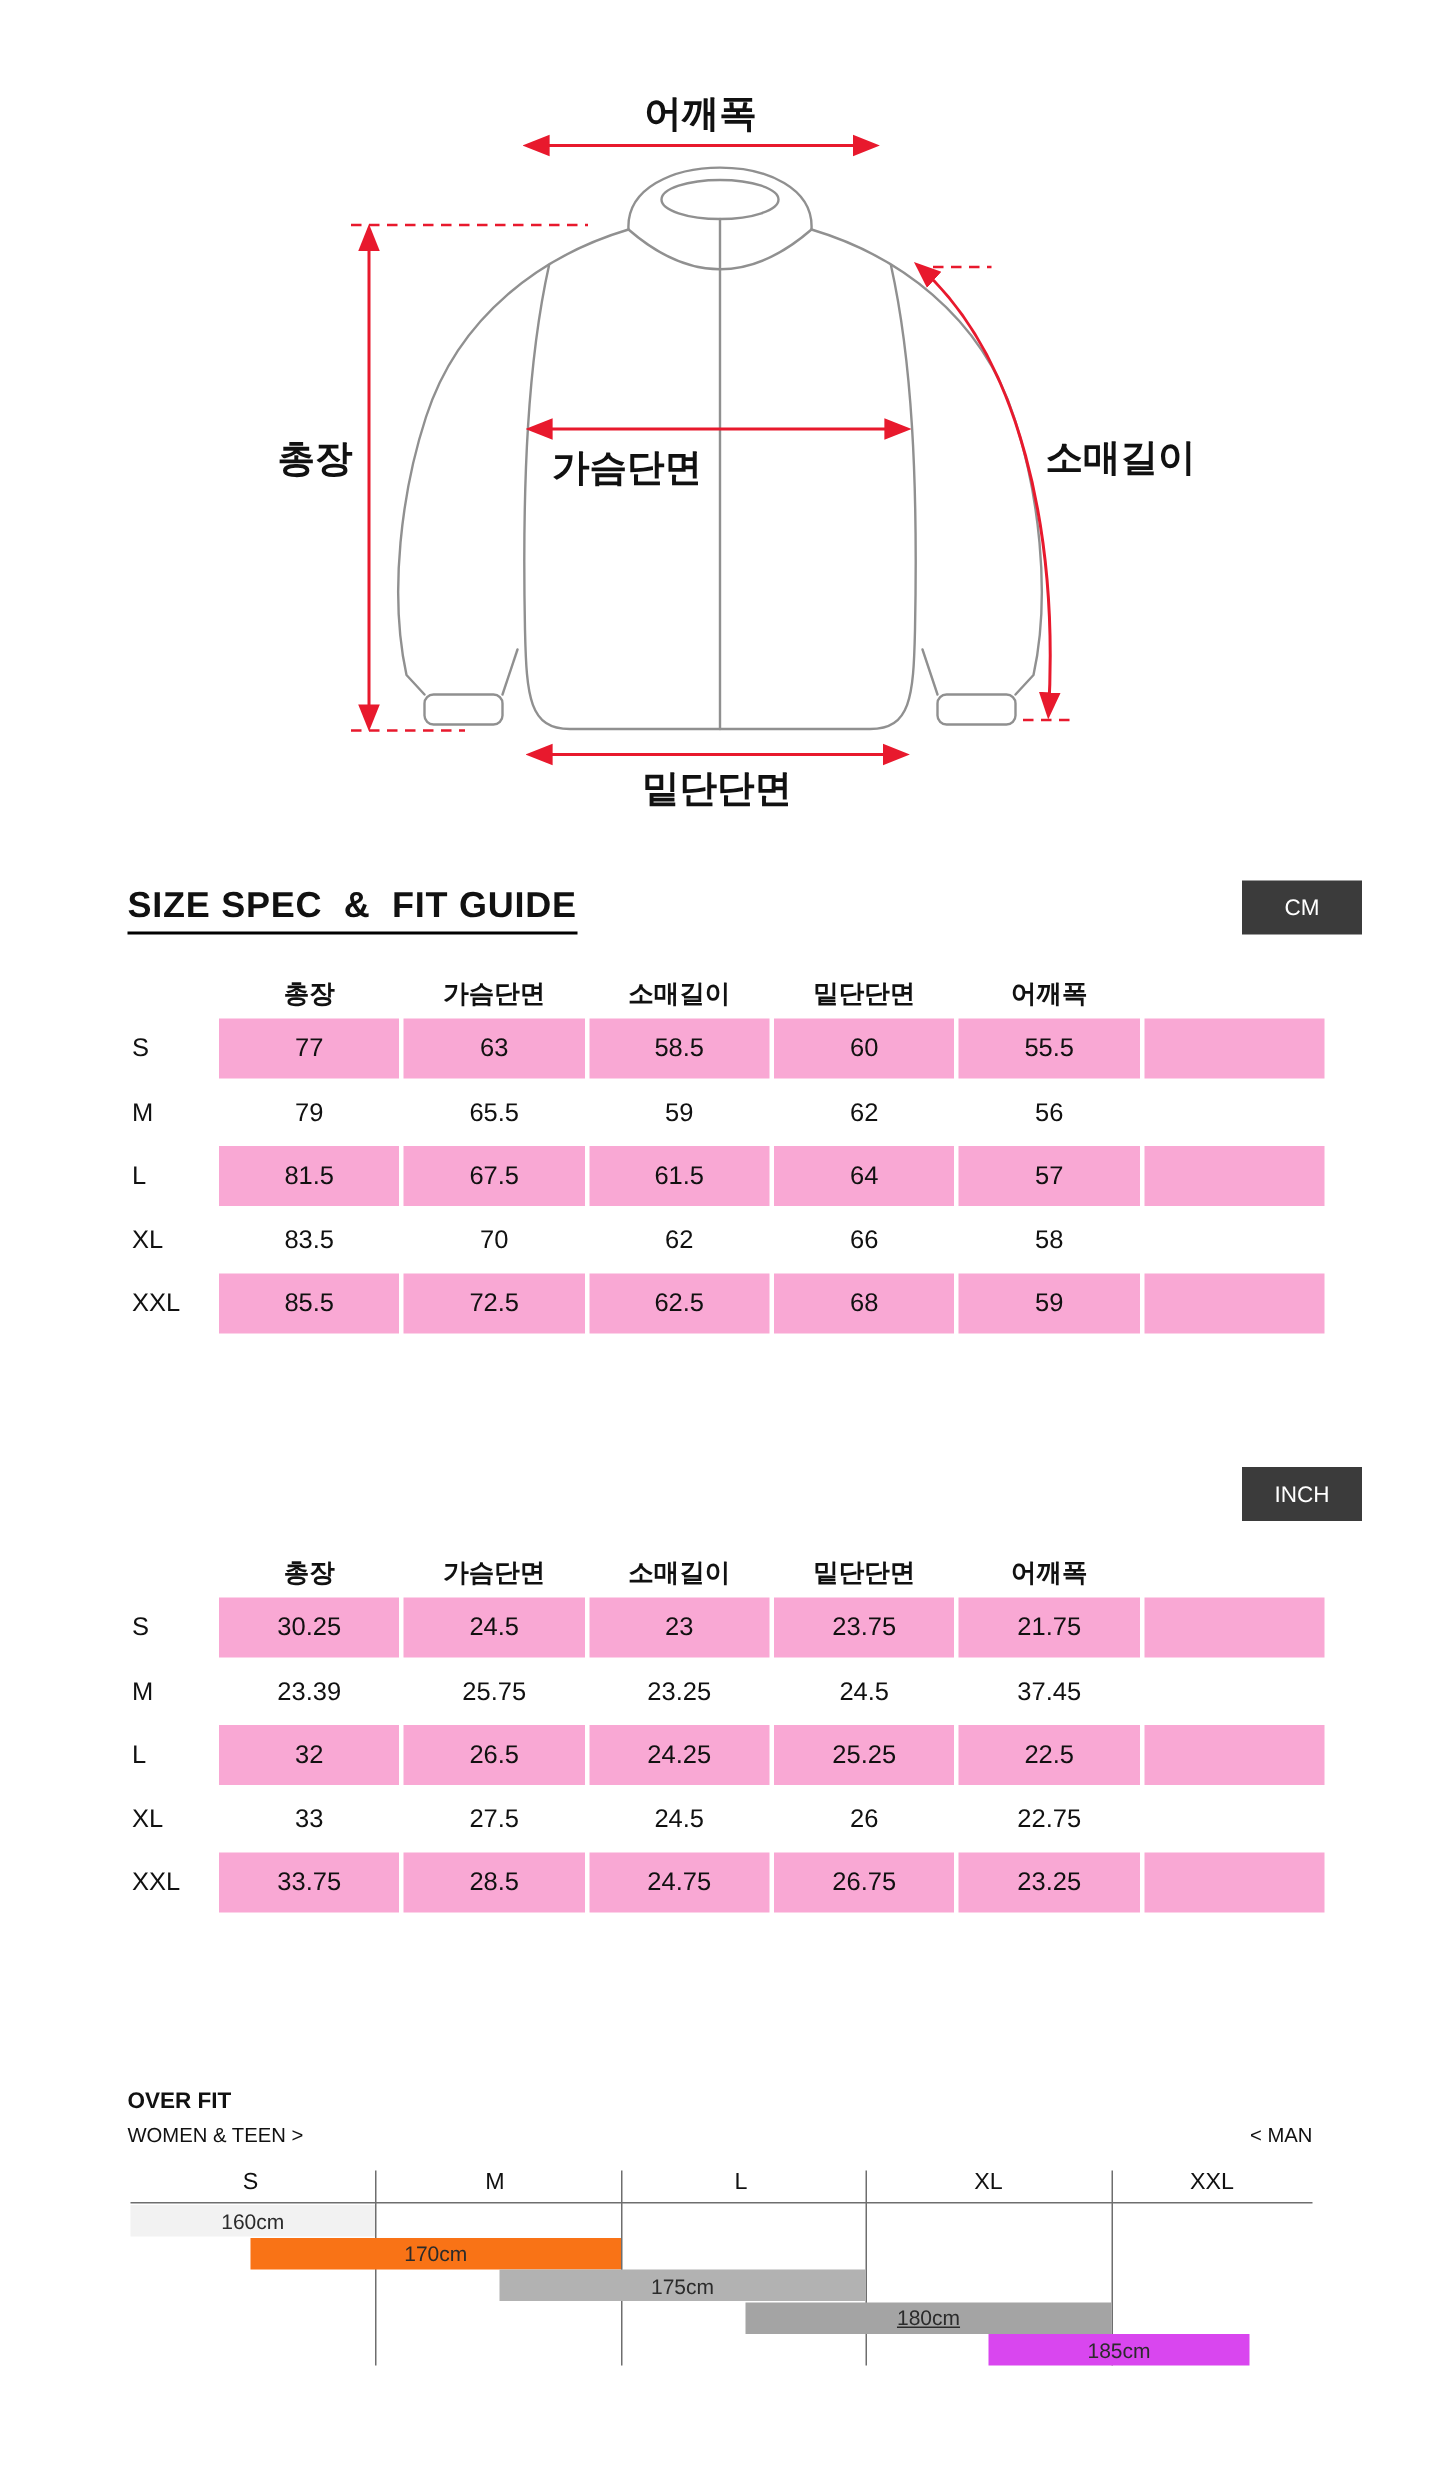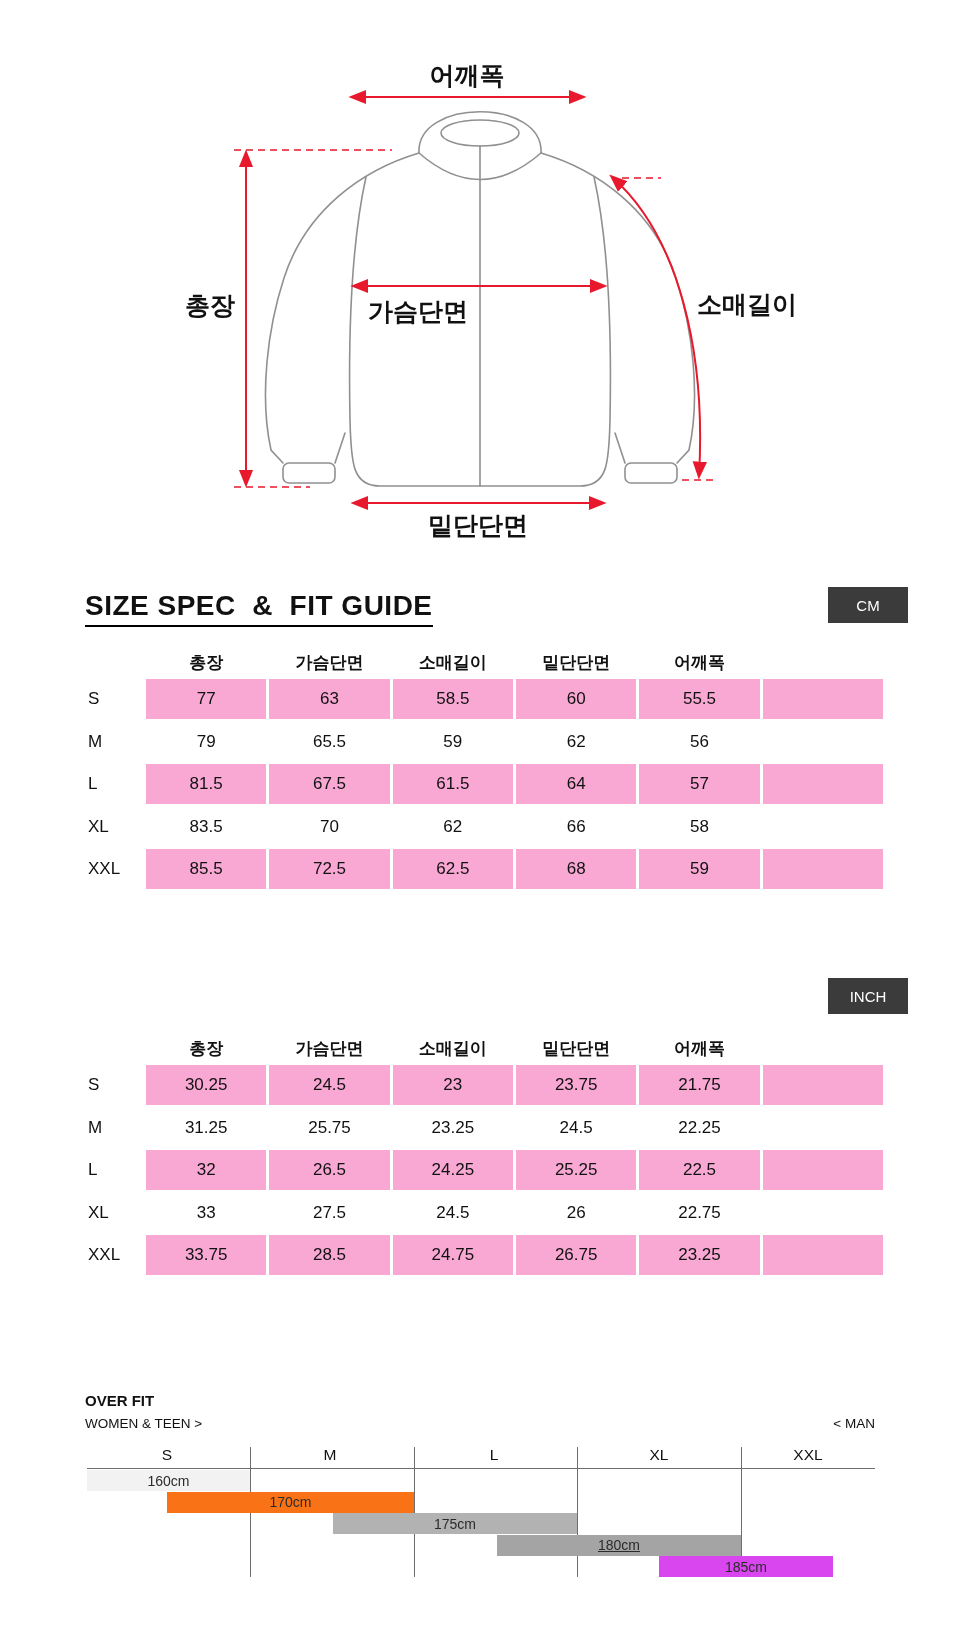--- a/index.html
+++ b/index.html
@@ -1,20 +1,20 @@
 <!DOCTYPE html>
 <html><head>
 <meta charset="utf-8">
 <style>
   html,body{margin:0;padding:0;background:#ffffff;}
   #page{position:relative;width:960px;height:1649px;background:#ffffff;
         font-family:"Liberation Sans","DejaVu Sans",sans-serif;color:#111;overflow:hidden;}
 
   
-  .sec-title{position:absolute;left:85px;top:590px;font-size:28px;font-weight:bold;
+  .sec-title{position:absolute;left:85px;top:590px;font-size:24px;font-weight:bold;
              letter-spacing:.5px;white-space:pre;border-bottom:2.5px solid #000;padding-bottom:3px;}
   .unit-badge{position:absolute;left:828px;width:80px;height:36px;background:#3b3b3b;color:#fff;
               font-size:15px;display:flex;align-items:center;justify-content:center;}
   #badge-cm{top:587px;}
   #badge-inch{top:978px;}
 
   
   .spec-table{position:absolute;left:85px;width:798px;}
   #cm-table{top:645px;}
   #inch-table{top:1031px;}
@@ -172,25 +172,25 @@
       <div class="size-cell">S</div>
       <div class="cell">30.25</div>
       <div class="cell">24.5</div>
       <div class="cell">23</div>
       <div class="cell">23.75</div>
       <div class="cell">21.75</div>
       <div class="cell"></div>
     </div>
     <div class="trow">
       <div class="size-cell">M</div>
-      <div class="cell">31.25</div>
+      <div class="cell">23.39</div>
       <div class="cell">25.75</div>
       <div class="cell">23.25</div>
       <div class="cell">24.5</div>
-      <div class="cell">22.25</div>
+      <div class="cell">37.45</div>
       <div class="cell"></div>
     </div>
     <div class="trow striped">
       <div class="size-cell">L</div>
       <div class="cell">32</div>
       <div class="cell">26.5</div>
       <div class="cell">24.25</div>
       <div class="cell">25.25</div>
       <div class="cell">22.5</div>
       <div class="cell"></div>

